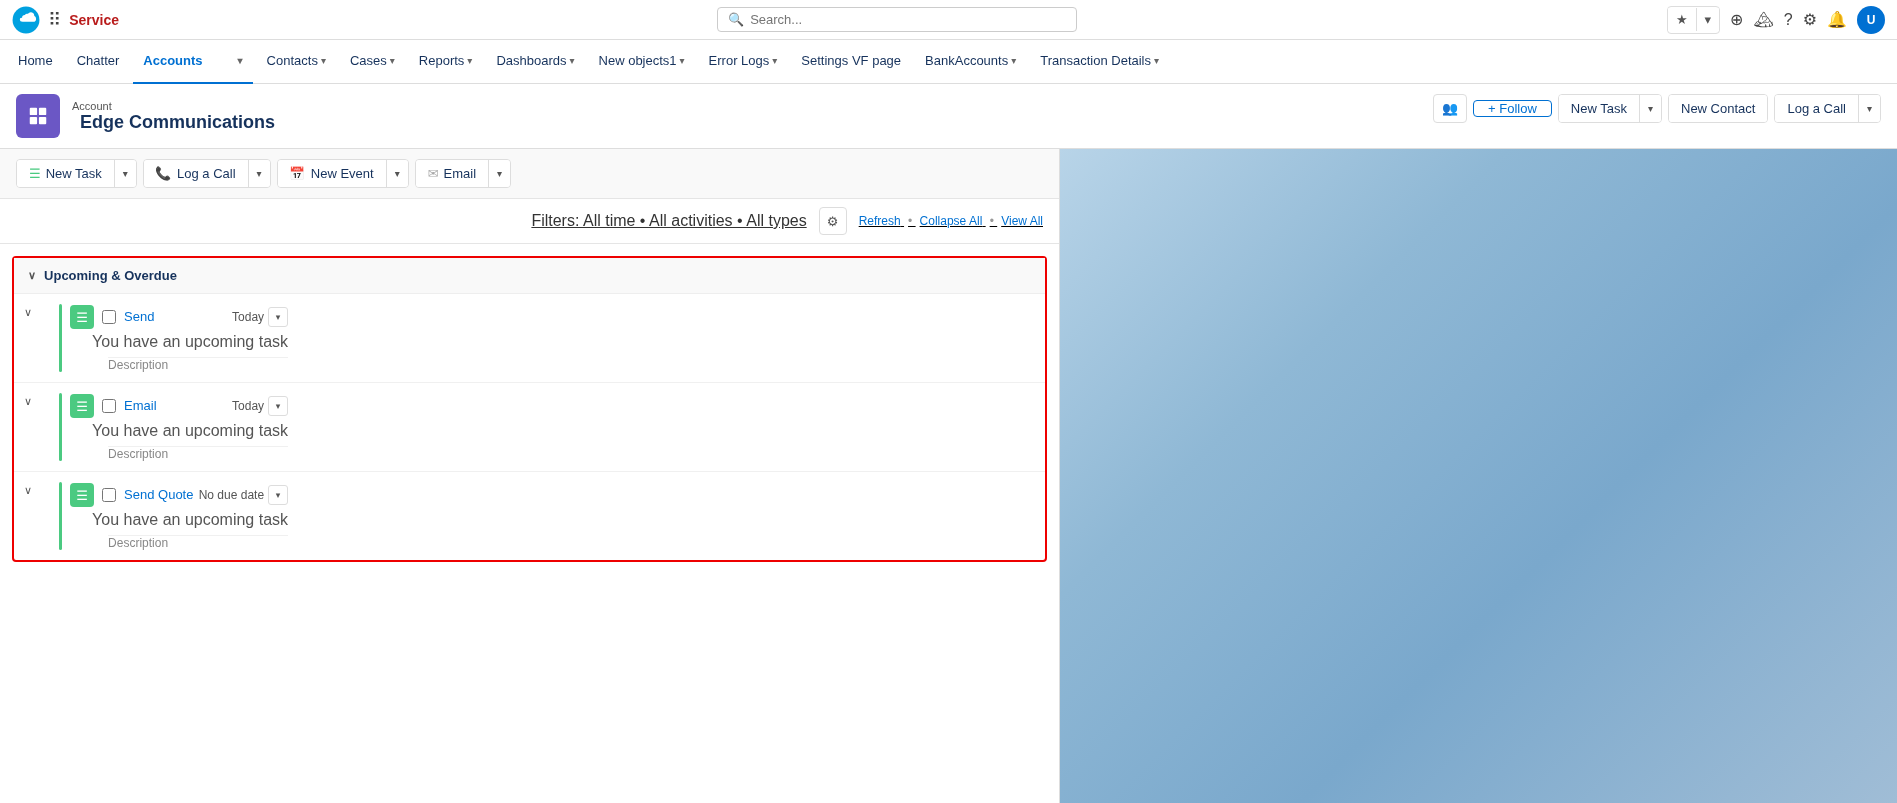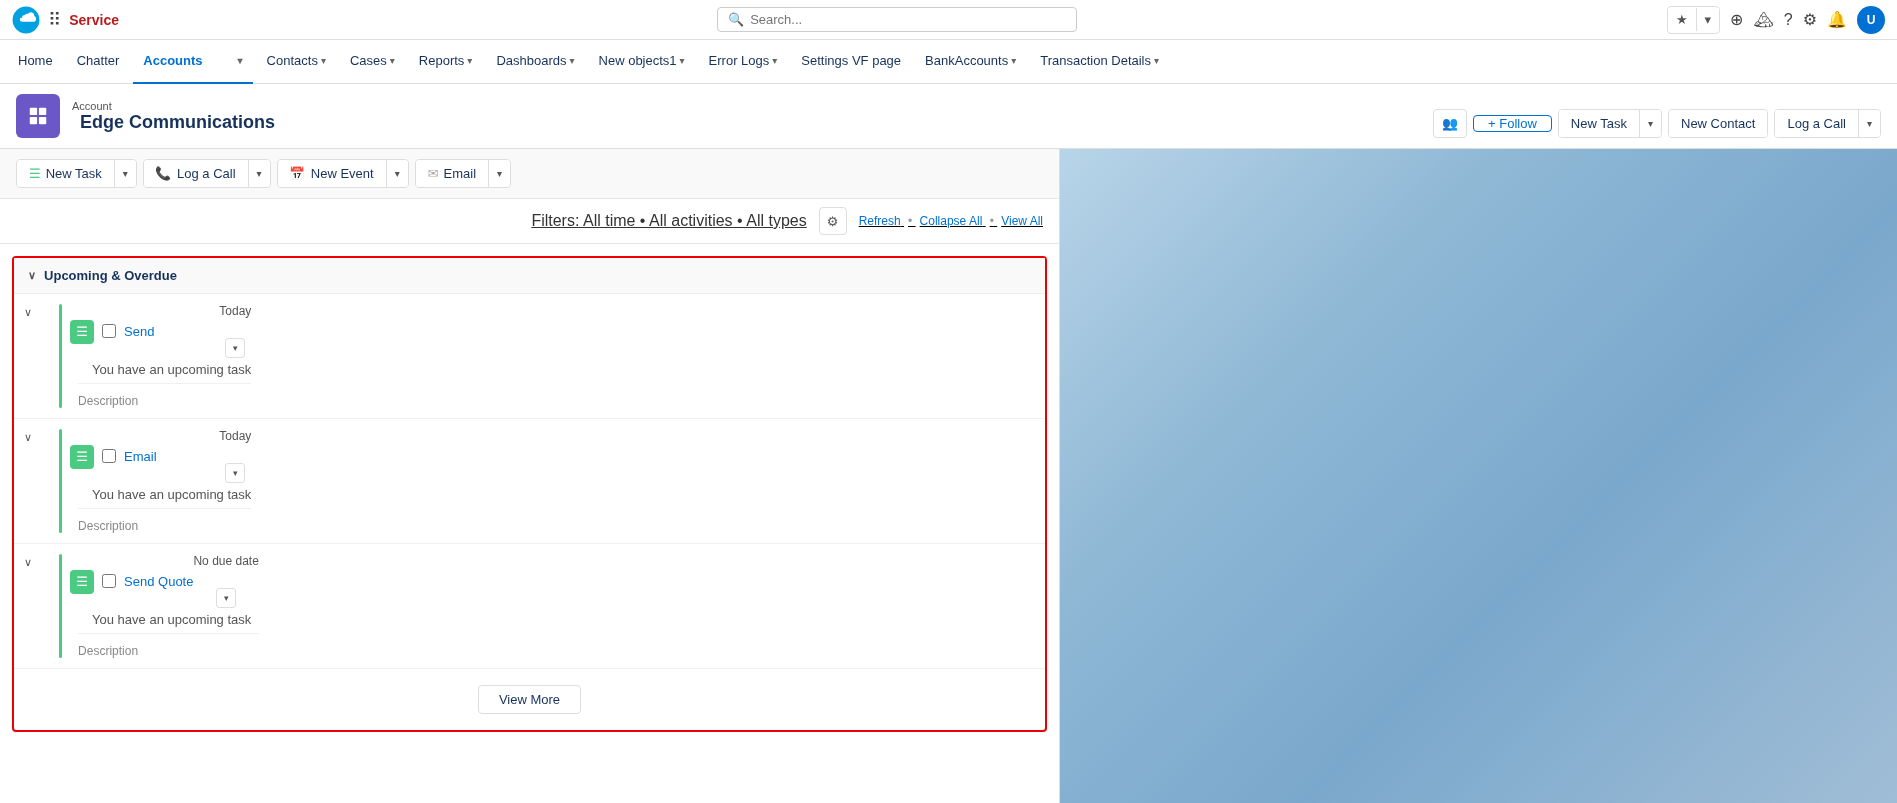--- a/index.html
+++ b/index.html
@@ -54,21 +54,21 @@
     }
     .nav-item.active { border-bottom: 2px solid #0070d2; font-weight: bold; color: #0070d2; gap: 35px; }
     .nav-chevron { font-size: 10px; color: #666; }
 
     
     .record-header {
       background: #fff;
       padding: 10px 16px;
       border-bottom: 1px solid #ddd;
       display: flex;
-      align-items: flex-end;
+      align-items: flex-start;
       justify-content: space-between;
     }
     .record-header-left { display: flex; align-items: center; gap: 12px; }
     .record-icon {
       width: 44px; height: 44px; border-radius: 6px;
       background: #6B57C5; color: #fff;
       display: flex; align-items: center; justify-content: center;
       font-size: 20px;
     }
     .record-breadcrumb { font-size: 11px; color: #555; }
@@ -165,28 +165,28 @@
     }
     .task-header-row {
       display: flex; align-items: center; justify-content: space-between;
     }
     .task-title-row { display: flex; align-items: center; gap: 8px; }
     .task-checkbox {
       width: 14px; height: 14px; border: 1px solid #bbb;
       border-radius: 2px; cursor: pointer; flex-shrink: 0;
     }
     .task-link { color: #0070d2; text-decoration: none; font-size: 13px; font-weight: 500; cursor: pointer; }
-    .task-date { font-size: 12px; color: #555; display: flex; align-items: center; gap: 20px; flex-direction: column; }
+    .task-date { font-size: 12px; color: #555; display: flex; align-items: center; gap: 4px; }
     .task-date-dropdown {
       width: 20px; height: 20px; border: 1px solid #ddd; border-radius: 3px;
       background: #fff; display: flex; align-items: center; justify-content: center;
       cursor: pointer; font-size: 9px; color: #555;
     }
-    .task-desc { font-size: 13px; color: #555; margin-top: 4px; margin-left: 22px; }
-    .task-sub-desc { font-size: 12px; color: #888; margin-top: 6px; margin-left: 8px; padding-top: 10px; border-top: 1px solid #f0f0f0; }
+    .task-desc { font-size: 16px; color: #555; margin-top: 4px; margin-left: 22px; }
+    .task-sub-desc { font-size: 12px; color: #888; margin-top: 6px; margin-left: 38px; padding-top: 0; border-top: 1px solid #f0f0f0; }
     .task-left-bar {
       display: flex; gap: 8px;
     }
     .green-line {
       width: 3px; background: #4bca81; border-radius: 2px;
       margin-left: 19px; min-height: 60px;
       align-self: stretch;
     }
 
     
@@ -443,20 +443,17 @@
                   <div class="task-date-dropdown">▾</div>
                 </div>
               </div>
               <div class="task-desc">You have an upcoming task</div>
               <div class="task-sub-desc">Description</div>
             </div>
           </div>
         </div>
       </div>
 
-      <div class="view-more-row">
-        <button class="view-more-btn">View More</button>
-      </div>
     </div>
   </div>
 
   <div class="right-panel"></div>
 </div>
 
 </body></html>

